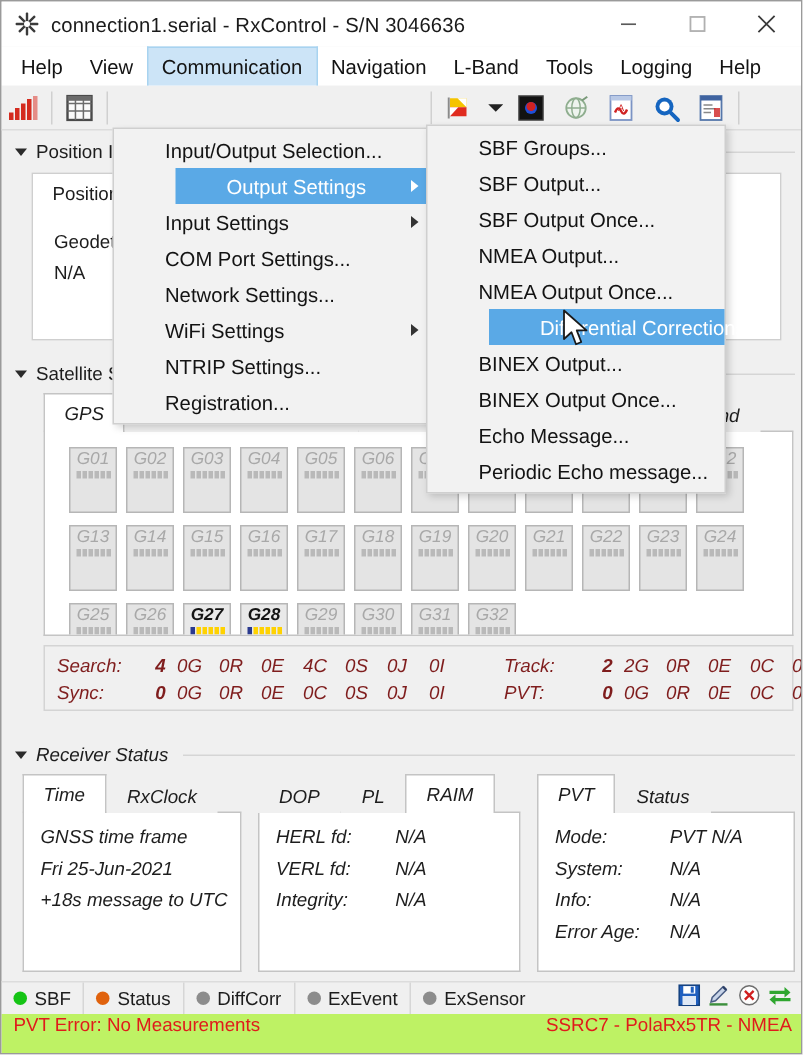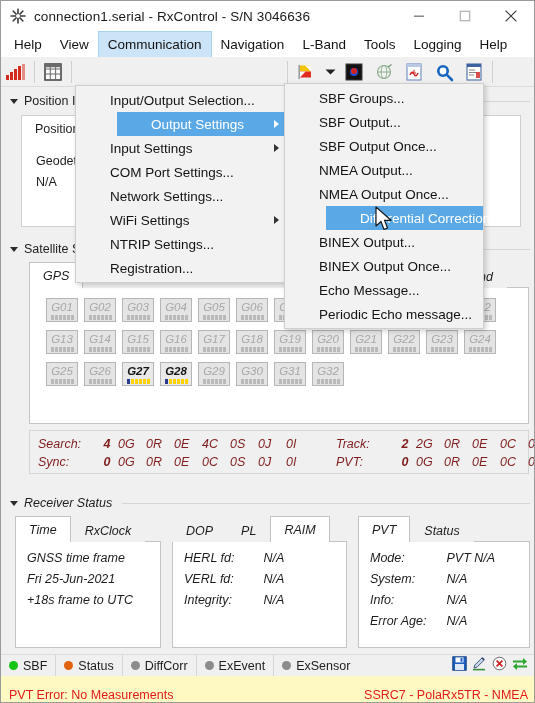--- a/index.html
+++ b/index.html
@@ -120,25 +120,25 @@
   }
 
   
   .sat-grid {
     display: grid;
     grid-template-columns: repeat(12, 37px);
     row-gap: 8px; column-gap: 1px;
     padding: 10px 0 0 16px;
   }
   .sat {
-    width: 32px; height: 24px;
+    width: 32px; height: 44px;
     background: #e4e4e4;
     border: 1px solid #b6b6b6;
     display: flex; flex-direction: column;
-    align-items: center; justify-content: center;
+    align-items: center; 
     position: relative;
   }
   .sat .lbl {
     font-size: 11.5px; color: #a8a8a8; line-height: 12px;
     margin-top: 1px;
   }
   .sat.on { background: #e9e9e9; }
   .sat.on .lbl { color: #141414; font-weight: bold; }
   .bars {
     display: flex; gap: 1px; margin-top: 2px; height: 5px;
@@ -177,22 +177,22 @@
     font-size: 12.5px; color: #1d1d1d;
     border-right: 1px solid #d6d6d6;
   }
   .led { width: 9px; height: 9px; border-radius: 50%; display:block; }
   .sb-icons {
     margin-left: auto; display: flex; align-items: center; gap: 5px;
     padding-right: 6px;
   }
   .bottombar {
     position: absolute; left: 0; right: 0; bottom: 0;
-    height: 26px; background: #fef9c3;
-    display: flex; align-items: flex-end;
+    height: 26px; background: #bef264;
+    display: flex; align-items: flex-start;
     font-size: 12.5px;
     margin-top: 20px;
   }
   .bb-left { padding-left: 8px; }
   .bb-right { margin-left: auto; padding-right: 6px; }
 
   
   .dropdown {
     position: absolute; background: #f2f2f2;
     border: 1px solid #cfcfcf;
@@ -800,21 +800,21 @@
     <div style="margin-top:6px; margin-left:8px; display:flex; gap:11px;">
 
       <div style="width:146px;">
         <div class="tabstrip">
           <div class="tab sel">Time</div>
           <div class="tab">RxClock</div>
         </div>
         <div class="tabpane" style="height:106px; padding:6px 0 0 11px;">
           <div class="kv">GNSS time frame</div>
           <div class="kv">Fri 25-Jun-2021</div>
-          <div class="kv">+18s frame to UTC</div>
+          <div class="kv">+18s message to UTC</div>
         </div>
       </div>
 
       <div style="width:175px;">
         <div class="tabstrip">
           <div class="tab">DOP</div>
           <div class="tab">PL</div>
           <div class="tab sel">RAIM</div>
         </div>
         <div class="tabpane" style="height:106px; padding:6px 0 0 11px;">

